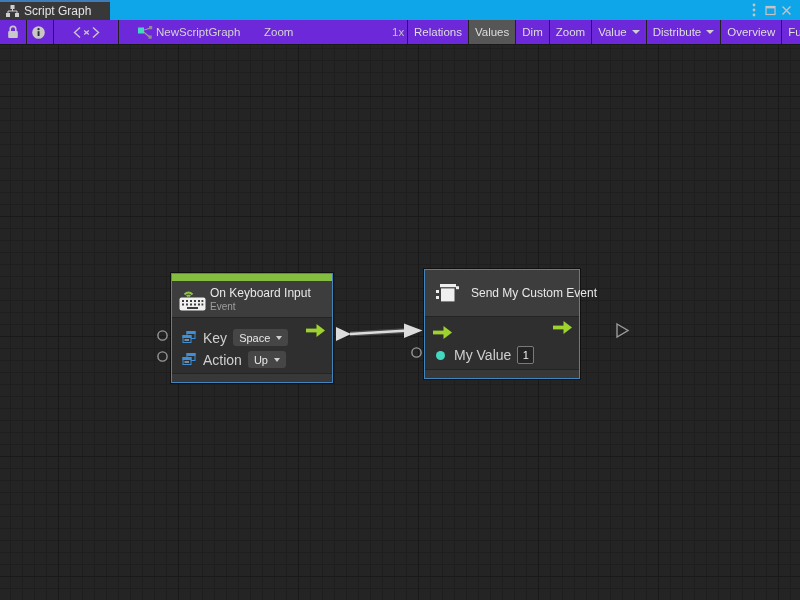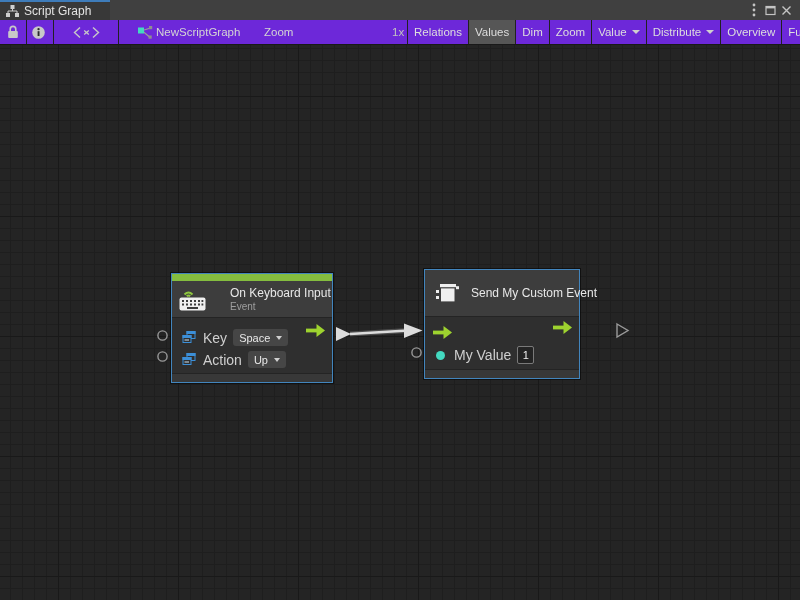--- a/index.html
+++ b/index.html
@@ -1,21 +1,21 @@
 <!DOCTYPE html>
 <html><head>
 <meta charset="utf-8">
 <style>
   html,body{margin:0;padding:0;background:#111;}
   #app{position:relative;width:800px;height:600px;overflow:hidden;
        font-family:"Liberation Sans","DejaVu Sans",sans-serif;
        -webkit-font-smoothing:antialiased;color:#ddd;user-select:none;}
 
   
-  .titlebar{position:absolute;left:0;top:0;width:800px;height:20px;background:#404040;}
+  .titlebar{position:absolute;left:0;top:0;width:800px;height:20px;background:#0ea5e9;}
   .tab{position:absolute;left:0;top:0;width:110px;height:20px;background:#383838;
        border-top:2px solid #3e7cba;box-sizing:border-box;display:flex;align-items:center;}
   .tab .ticon{margin:0 5px 0 6px;display:flex;}
   .tab .tlabel{font-size:12px;color:#e4e4e4;white-space:nowrap;}
   .winctrl{position:absolute;top:0;height:20px;display:flex;align-items:center;}
   .winctrl span{display:flex;align-items:center;justify-content:center;width:16px;height:20px;cursor:default;}
 
   
   .toolbar{position:absolute;left:0;top:20px;width:800px;height:25px;background:#6d28d9;
            border-bottom:1px solid #191919;box-sizing:border-box;overflow:hidden;}
@@ -185,21 +185,21 @@
             <rect x="3" y="15.5" width="2" height="2"></rect>
               <rect x="7" y="15.5" width="2" height="2"></rect>
               <rect x="11" y="15.5" width="2" height="2"></rect>
               <rect x="15" y="15.5" width="2" height="2"></rect>
               <rect x="19" y="15.5" width="2" height="2"></rect>
               <rect x="22.5" y="15.5" width="1.8" height="2"></rect>
             <rect x="8" y="19" width="11" height="2"></rect>
           </g>
         </svg>
       </span>
-      <span style="margin-left:24px;display:flex;flex-direction:column;">
+      <span style="margin-left:4px;display:flex;flex-direction:column;">
         <span class="node-title">On Keyboard Input</span>
         <span class="node-sub">Event</span>
       </span>
     </div>
     <div class="node-body" style="padding-top:9px;">
       <div class="prow">
         <span style="margin-left:10px;margin-right:7px;display:flex;">
           <svg width="14" height="13" viewBox="0 0 14 13">
             <rect x="5" y="0.5" width="8" height="7" fill="none" stroke="#3c8fd8"></rect>
             <rect x="4.5" y="0" width="9" height="3" fill="#3c8fd8"></rect>

